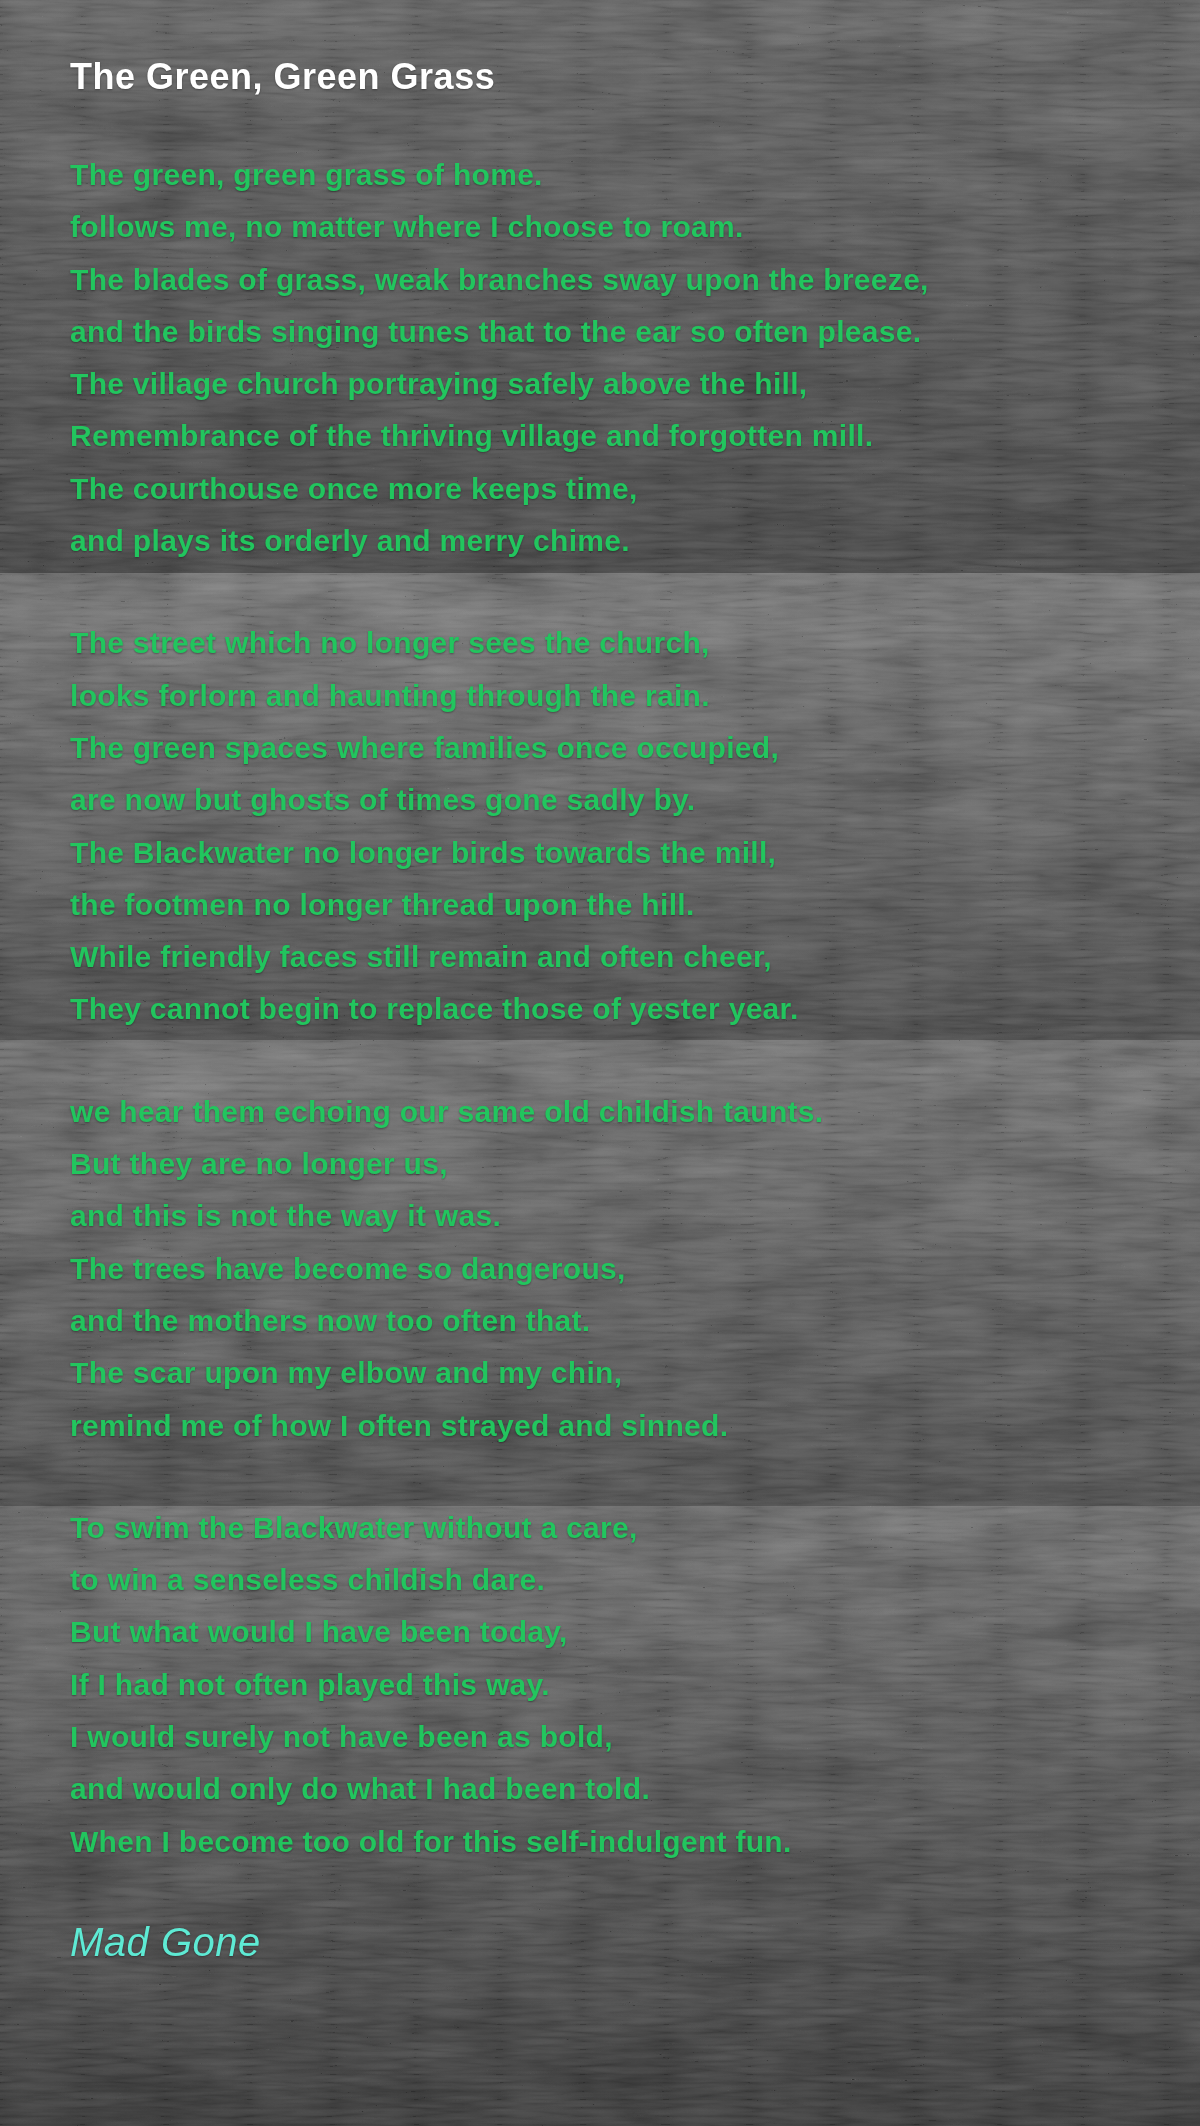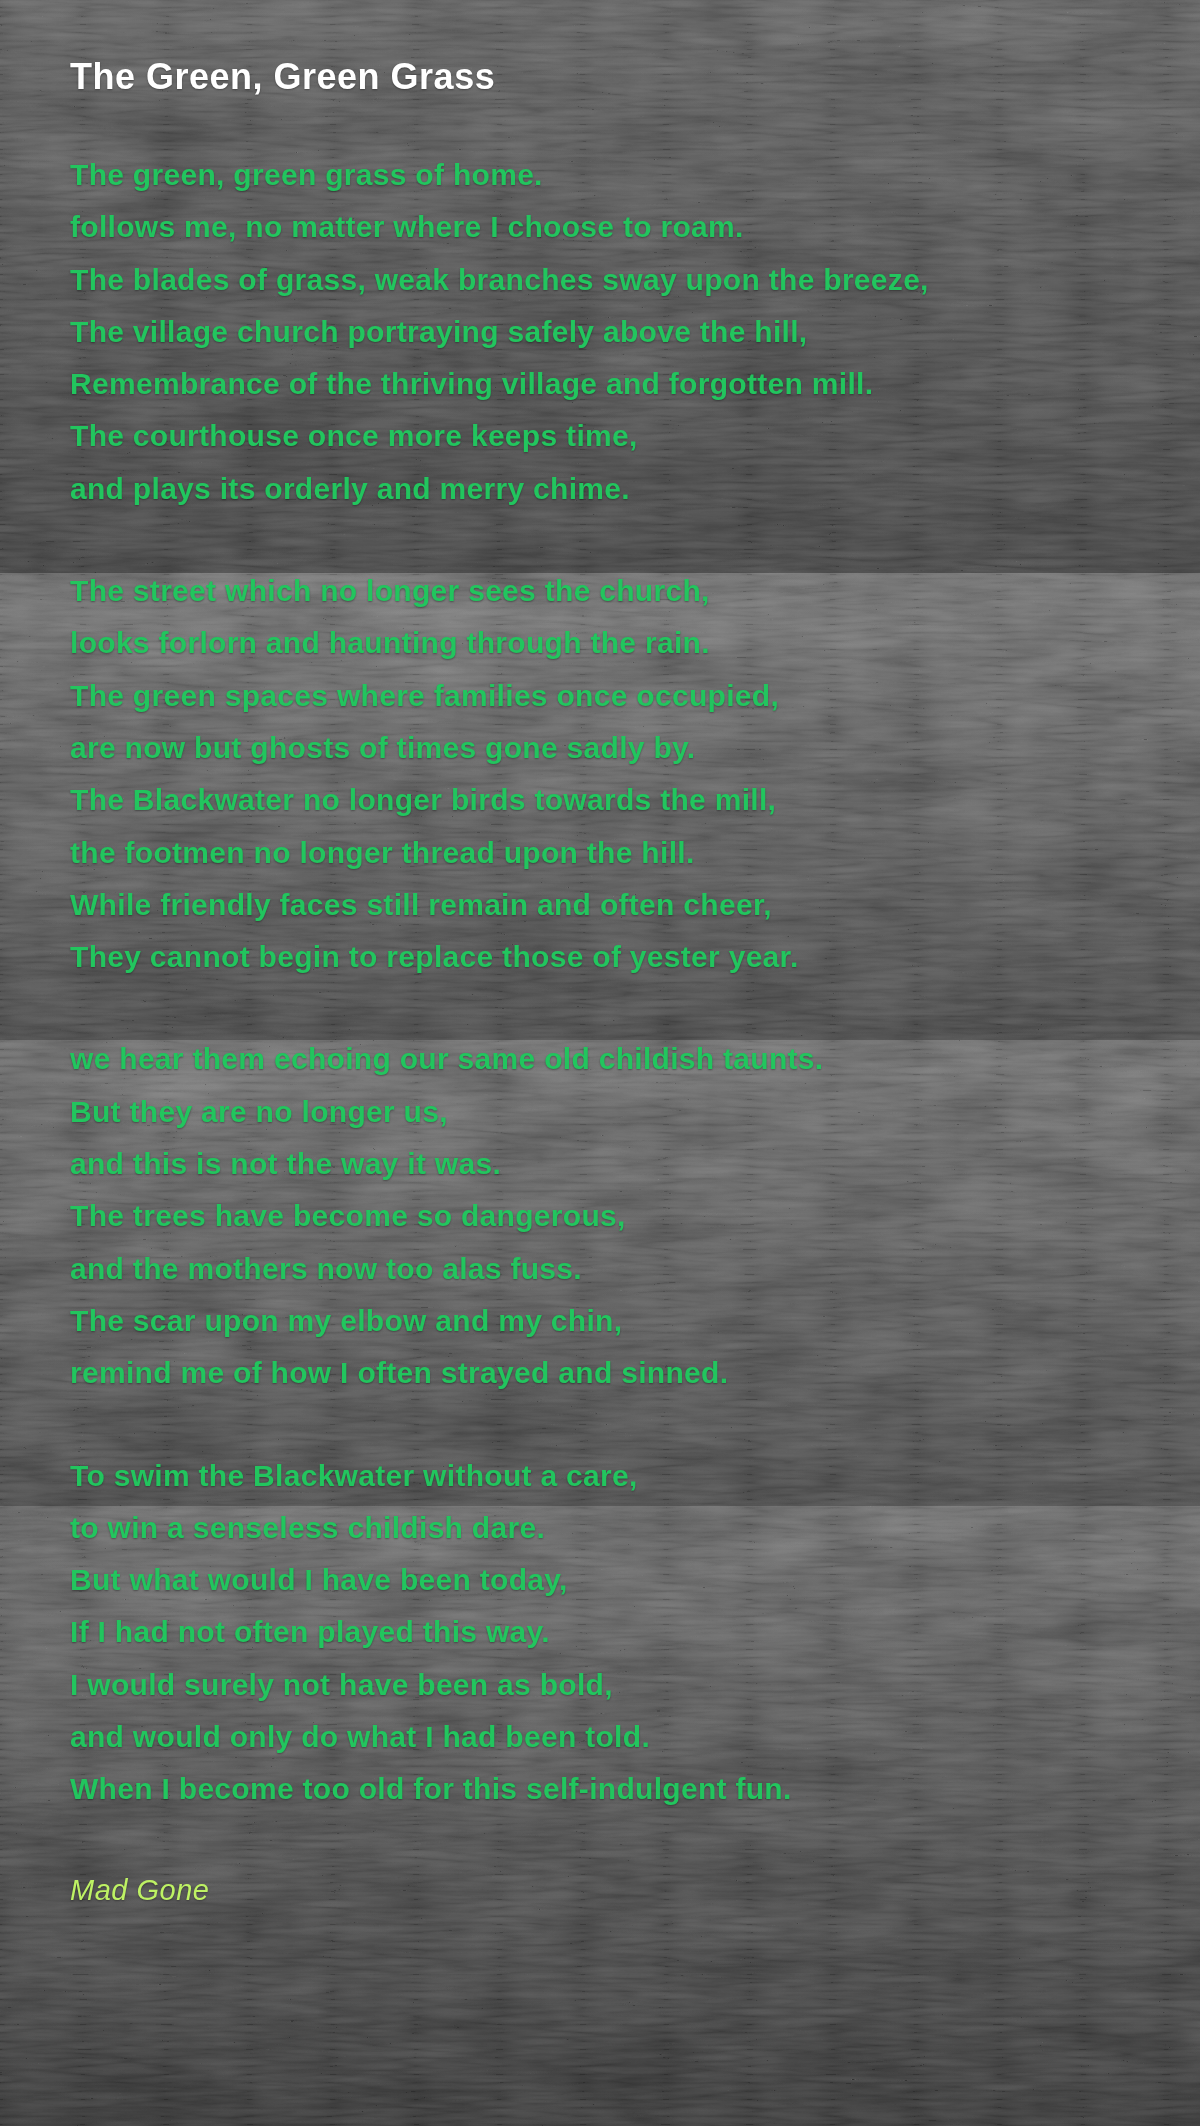--- a/index.html
+++ b/index.html
@@ -55,25 +55,25 @@
     font-size: 30px;
     line-height: 52.3px;
     font-weight: bold;
     color: #22c55e;
     letter-spacing: 0.3px;
     white-space: nowrap;
     text-shadow: 0 1px 2px rgba(0,0,0,0.35);
   }
   .author {
     margin: 2px 0 0 0;
-    font-size: 29px;
+    font-size: 40px;
     line-height: 48px;
     font-style: italic;
     font-weight: normal;
-    color: #bef264;
+    color: #5eead4;
     letter-spacing: 0.5px;
     text-shadow: 0 1px 2px rgba(0,0,0,0.35);
   }
 </style>
 </head>
 <body>
 
 <div class="page">
 
   <div class="bands">
@@ -105,20 +105,21 @@
   </svg>
 
   <div class="content">
 
     <h1 class="title">The Green, Green Grass</h1>
 
     <div class="stanza">
       <p class="line">The green, green grass of home.</p>
       <p class="line">follows me, no matter where I choose to roam.</p>
       <p class="line">The blades of grass, weak branches sway upon the breeze,</p>
+      <p class="line">and the birds singing tunes that to the ear so often please.</p>
       <p class="line">The village church portraying safely above the hill,</p>
       <p class="line">Remembrance of the thriving village and forgotten mill.</p>
       <p class="line">The courthouse once more keeps time,</p>
       <p class="line">and plays its orderly and merry chime.</p>
     </div>
 
     <div class="stanza">
       <p class="line">The street which no longer sees the church,</p>
       <p class="line">looks forlorn and haunting through the rain.</p>
       <p class="line">The green spaces where families once occupied,</p>
@@ -127,21 +128,21 @@
       <p class="line">the footmen no longer thread upon the hill.</p>
       <p class="line">While friendly faces still remain and often cheer,</p>
       <p class="line">They cannot begin to replace those of yester year.</p>
     </div>
 
     <div class="stanza">
       <p class="line">we hear them echoing our same old childish taunts.</p>
       <p class="line">But they are no longer us,</p>
       <p class="line">and this is not the way it was.</p>
       <p class="line">The trees have become so dangerous,</p>
-      <p class="line">and the mothers now too alas fuss.</p>
+      <p class="line">and the mothers now too often that.</p>
       <p class="line">The scar upon my elbow and my chin,</p>
       <p class="line">remind me of how I often strayed and sinned.</p>
     </div>
 
     <div class="stanza">
       <p class="line">To swim the Blackwater without a care,</p>
       <p class="line">to win a senseless childish dare.</p>
       <p class="line">But what would I have been today,</p>
       <p class="line">If I had not often played this way.</p>
       <p class="line">I would surely not have been as bold,</p>

